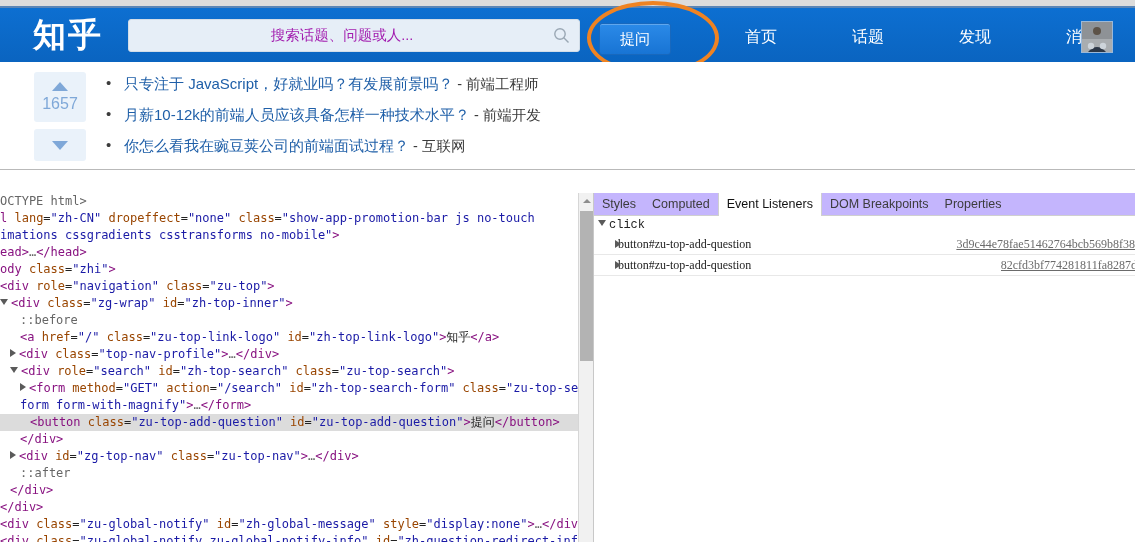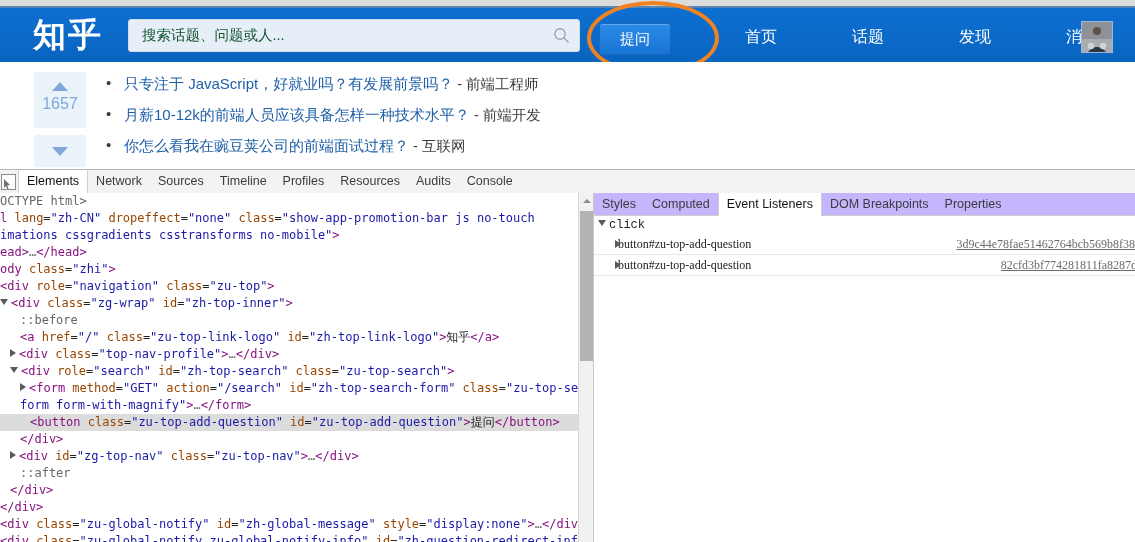--- a/index.html
+++ b/index.html
@@ -32,22 +32,22 @@
     font-family: "Liberation Serif", serif;
     font-size: 33px; font-weight: 700; color: #ffffff;
     letter-spacing: 2px; line-height: 40px;
   }
   .zh-search {
     position: absolute; left: 128px; top: 11px; width: 450px; height: 31px;
     background: #e6eef7; border: 1px solid #d2dde8; border-radius: 3px;
   }
   .zh-search-input {
     position: absolute; left: 13px; top: 0; width: 400px; height: 31px;
-    line-height: 31px; font-size: 14.5px; color: #14532d;
-    white-space: nowrap; overflow: hidden;
+    line-height: 31px; font-size: 14.5px; color: #a21caf;
+    white-space: nowrap; overflow: hidden; text-align: center;
   }
   .zh-search-icon {
     position: absolute; right: 9px; top: 7px; width: 17px; height: 17px;
   }
   .zh-ask-btn {
     position: absolute; left: 599px; top: 15px;
     width: 70px; height: 30px;
     background: linear-gradient(#2b8ae8, #1874d4);
     border: 1px solid #1868bd; border-radius: 3px;
     color: #ffffff; font-size: 15px;
@@ -78,21 +78,21 @@
 
   
   .page-body {
     position: absolute; left: 0; top: 62px; width: 1135px; height: 107px;
     background: #ffffff;
   }
   .vote-box {
     position: absolute; left: 34px; top: 10px; width: 52px;
   }
   .vote-up {
-    width: 52px; height: 56px; background: #eaf2fa; border-radius: 3px;
+    width: 52px; height: 50px; background: #eaf2fa; border-radius: 3px;
     position: relative;
   }
   .vote-arrow-up {
     position: absolute; left: 18px; top: 10px;
     width: 0; height: 0;
     border-left: 8px solid transparent;
     border-right: 8px solid transparent;
     border-bottom: 9px solid #7fa8d8;
   }
   .vote-count {
@@ -317,37 +317,20 @@
         <span class="q-link">月薪10-12k的前端人员应该具备怎样一种技术水平？</span><span class="q-topic"> - 前端开发</span>
       </li>
       <li class="q-item">
         <span class="q-link">你怎么看我在豌豆荚公司的前端面试过程？</span><span class="q-topic"> - 互联网</span>
       </li>
     </ul>
   </div>
 
   <div class="dt">
 
-    <div class="dt-toolbar">
-      <div class="dt-inspect-icon">
-        <svg width="11" height="12" viewBox="0 0 11 12">
-          <path d="M2 1 L8 7 L5 7.4 L6.6 10.5 L5.2 11 L3.8 8 L2 10 Z" fill="#6f6f6f"></path>
-        </svg>
-      </div>
-      <div class="dt-tabs" id="dt-tabs">
-          <div class="dt-tab active">Elements</div>
-          <div class="dt-tab">Network</div>
-          <div class="dt-tab">Sources</div>
-          <div class="dt-tab">Timeline</div>
-          <div class="dt-tab">Profiles</div>
-          <div class="dt-tab">Resources</div>
-          <div class="dt-tab">Audits</div>
-          <div class="dt-tab">Console</div>
-        </div>
-    </div>
 
     <div class="dt-dom" id="dt-dom">
         <div class="dom-line" style="padding-left: 0px;"><span class="pd">OCTYPE html&gt;</span></div>
         <div class="dom-line" style="padding-left: 0px;"><span class="tg">l </span><span class="at">lang</span><span class="tx">=</span><span class="av">"zh-CN"</span><span class="tx"> </span><span class="at">dropeffect</span><span class="tx">=</span><span class="av">"none"</span><span class="tx"> </span><span class="at">class</span><span class="tx">=</span><span class="av">"show-app-promotion-bar js no-touch</span></div>
         <div class="dom-line" style="padding-left: 0px;"><span class="av">imations cssgradients csstransforms no-mobile"</span><span class="tg">&gt;</span></div>
         <div class="dom-line" style="padding-left: 0px;"><span class="tg">ead&gt;</span><span class="pd">…</span><span class="tg">&lt;/head&gt;</span></div>
         <div class="dom-line" style="padding-left: 0px;"><span class="tg">ody </span><span class="at">class</span><span class="tx">=</span><span class="av">"zhi"</span><span class="tg">&gt;</span></div>
         <div class="dom-line" style="padding-left: 0px;"><span class="tg">&lt;div </span><span class="at">role</span><span class="tx">=</span><span class="av">"navigation"</span><span class="tx"> </span><span class="at">class</span><span class="tx">=</span><span class="av">"zu-top"</span><span class="tg">&gt;</span></div>
         <div class="dom-line" style="padding-left: 0px;"><span class="tri open"></span><span class="tg">&lt;div </span><span class="at">class</span><span class="tx">=</span><span class="av">"zg-wrap"</span><span class="tx"> </span><span class="at">id</span><span class="tx">=</span><span class="av">"zh-top-inner"</span><span class="tg">&gt;</span></div>
         <div class="dom-line" style="padding-left: 20px;"><span class="pd">::before</span></div>

